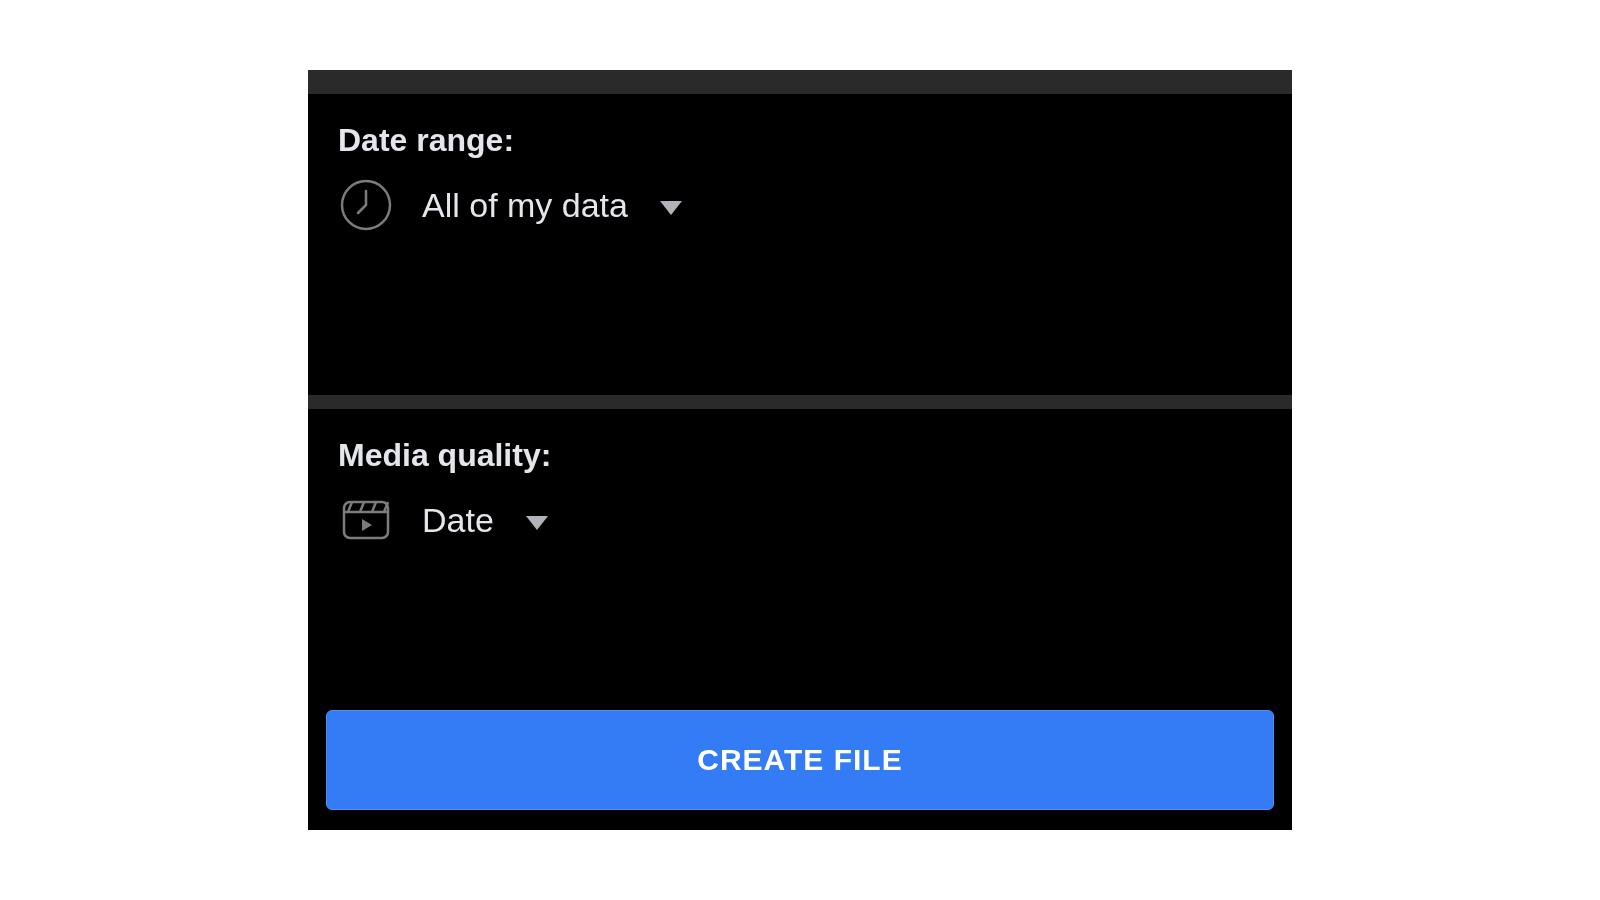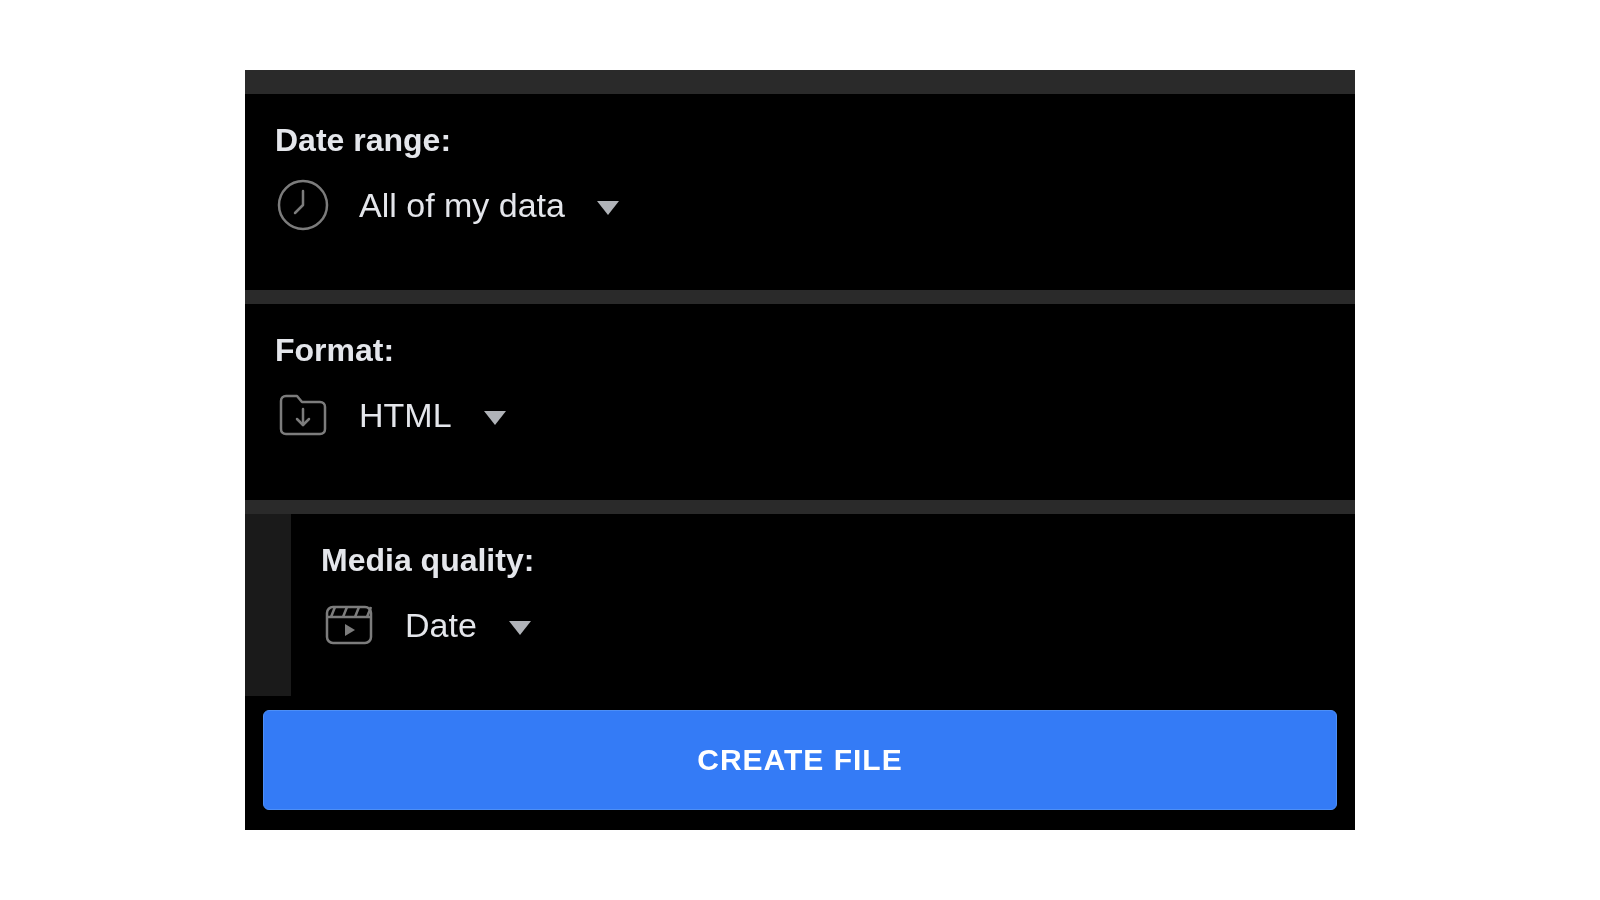--- a/index.html
+++ b/index.html
@@ -17,21 +17,21 @@
     .page {
       width: 1600px;
       height: 900px;
       position: relative;
       display: flex;
       align-items: center;
       justify-content: center;
     }
     .panel {
       background: #1a1a1a;
-      width: 1110px;
+      width: 984px;
       height: 760px;
       position: relative;
       border-radius: 2px;
       display: flex;
       flex-direction: column;
     }
     .topbar {
       height: 24px;
       background: #2a2a2a;
       flex: 0 0 auto;
@@ -103,21 +103,20 @@
       letter-spacing: 1px;
       text-align: center;
       padding: 32px 0;
       border-radius: 6px;
       border: 1px solid #4d8ff7;
       cursor: pointer;
       user-select: none;
     }
     .section-media {
       padding-bottom: 10px;
-      margin-left: 46px;
     }
   </style>
 </head>
 <body>
 
 <div class="page">
   <div class="panel">
     <div class="topbar"></div>
 
     <div class="section">
@@ -128,34 +127,20 @@
             <circle cx="28" cy="28" r="24"></circle>
             <path d="M28 14 L28 28 L20 36" stroke-linecap="round" stroke-linejoin="round"></path>
           </svg>
         </span>
         <span class="value">All of my data</span>
         <span class="caret"></span>
       </div>
     </div>
     <div class="separator"></div>
 
-    <div class="section">
-      <div class="label">Format:</div>
-      <div class="selector">
-        <span class="icon-wrap">
-          <svg viewBox="0 0 56 56">
-            <path d="M6 14 C6 11 8 9 11 9 L22 9 L27 15 L45 15 C48 15 50 17 50 20 L50 42 C50 45 48 47 45 47 L11 47 C8 47 6 45 6 42 Z" stroke-linejoin="round"></path>
-            <path d="M28 22 L28 38" stroke-linecap="round"></path>
-            <path d="M22 32 L28 38 L34 32" stroke-linecap="round" stroke-linejoin="round"></path>
-          </svg>
-        </span>
-        <span class="value">HTML</span>
-        <span class="caret"></span>
-      </div>
-    </div>
     <div class="separator"></div>
 
     <div class="section section-media">
       <div class="label">Media quality:</div>
       <div class="selector">
         <span class="icon-wrap">
           <svg viewBox="0 0 56 56">
             <rect x="6" y="10" width="44" height="36" rx="6" ry="6"></rect>
             <path d="M6 20 L50 20"></path>
             <path d="M14 10 L10 20 M26 10 L22 20 M38 10 L34 20 M50 10 L46 20"></path>

